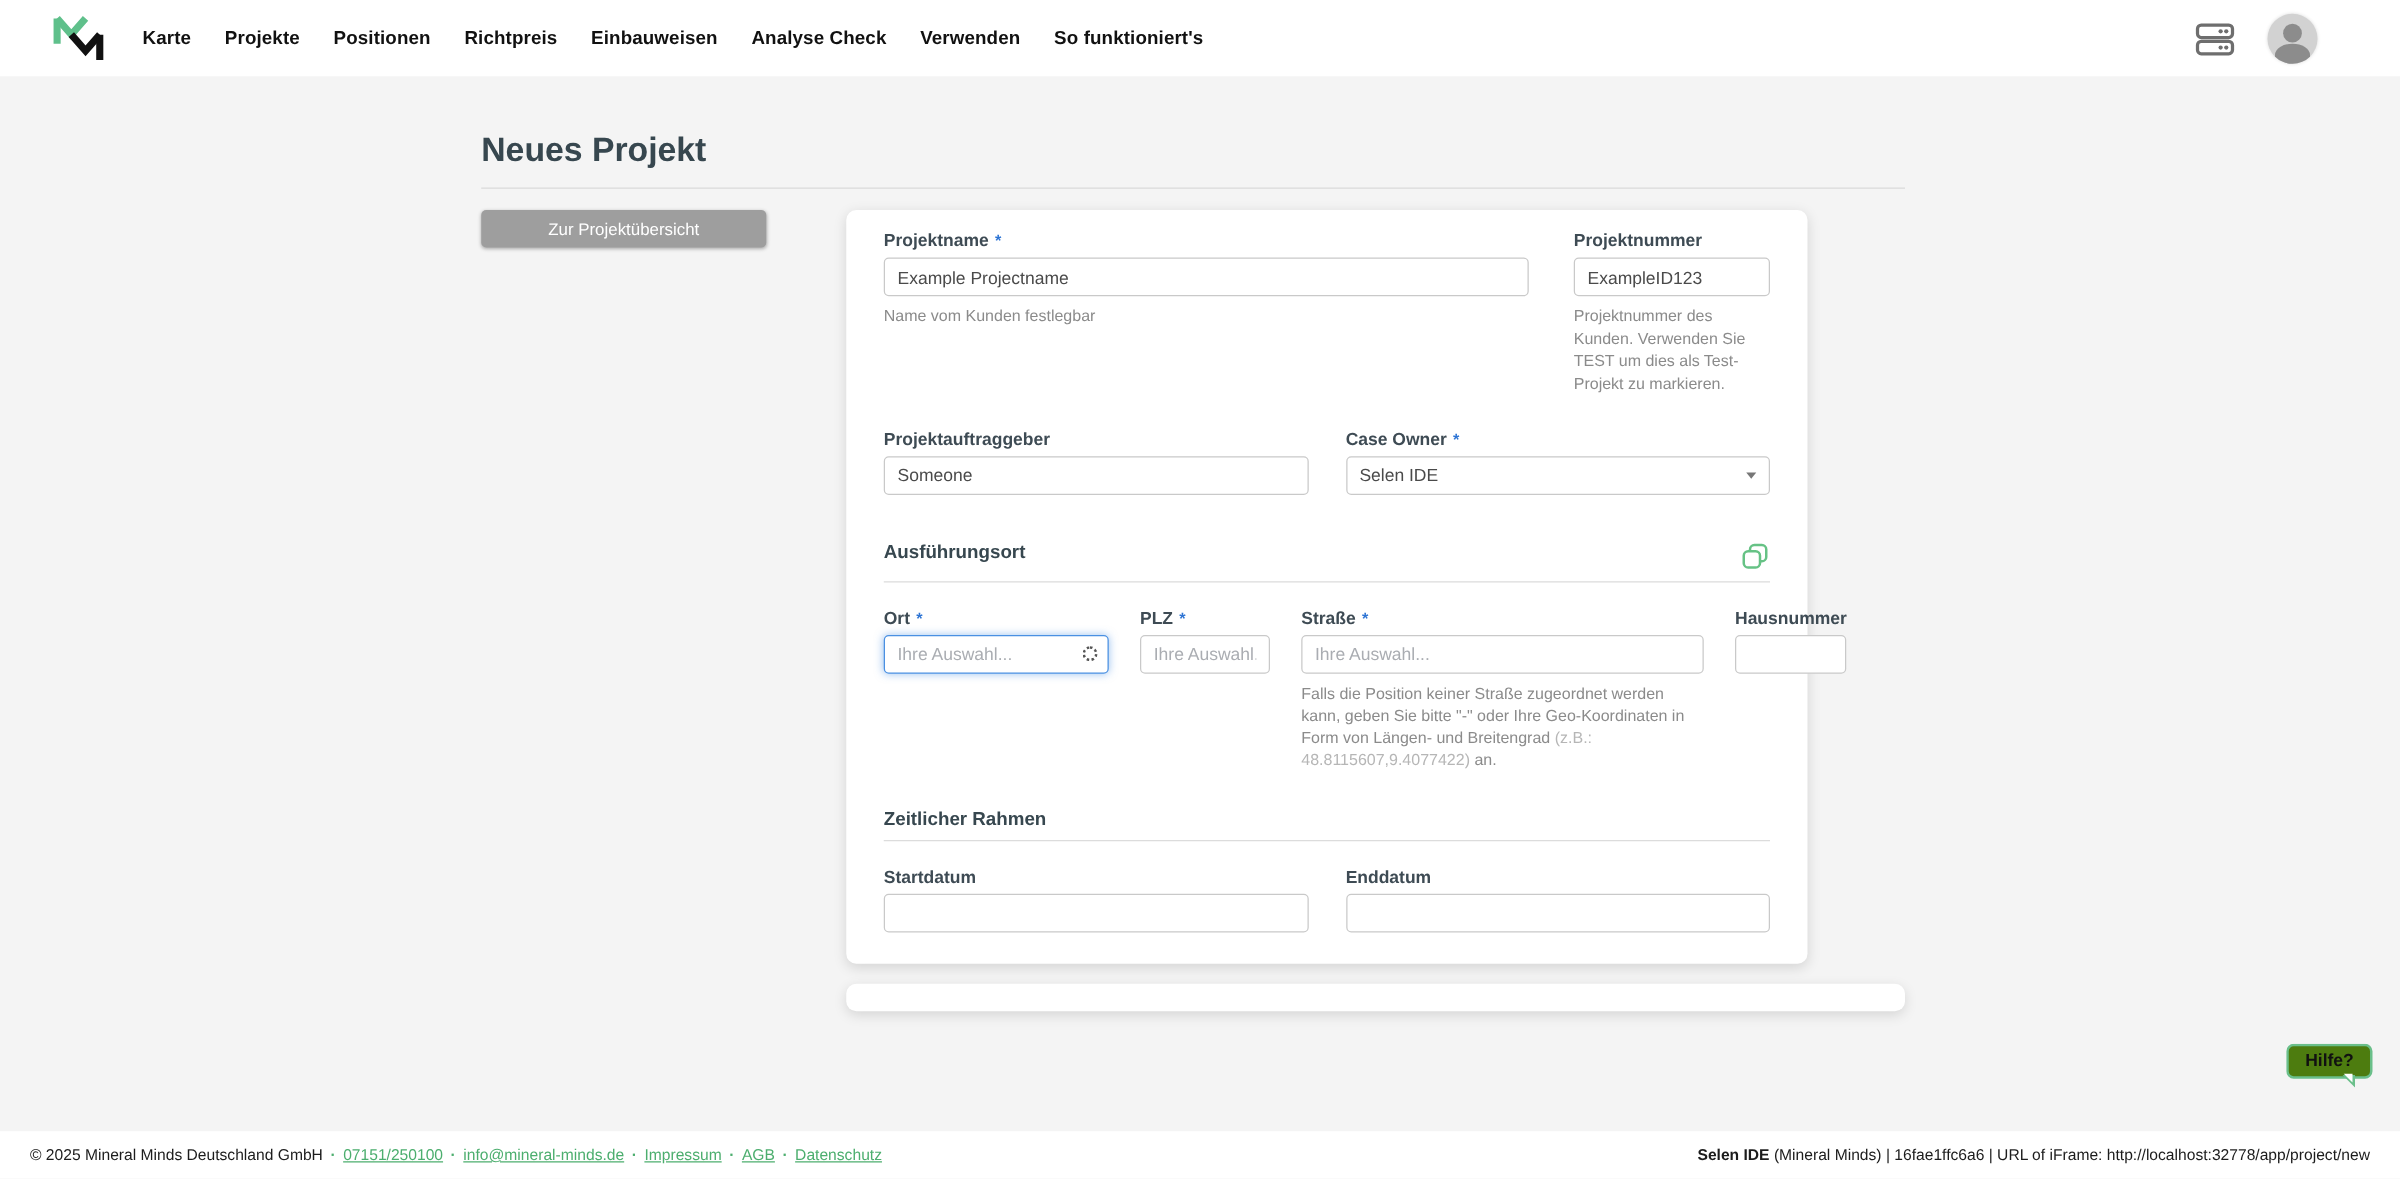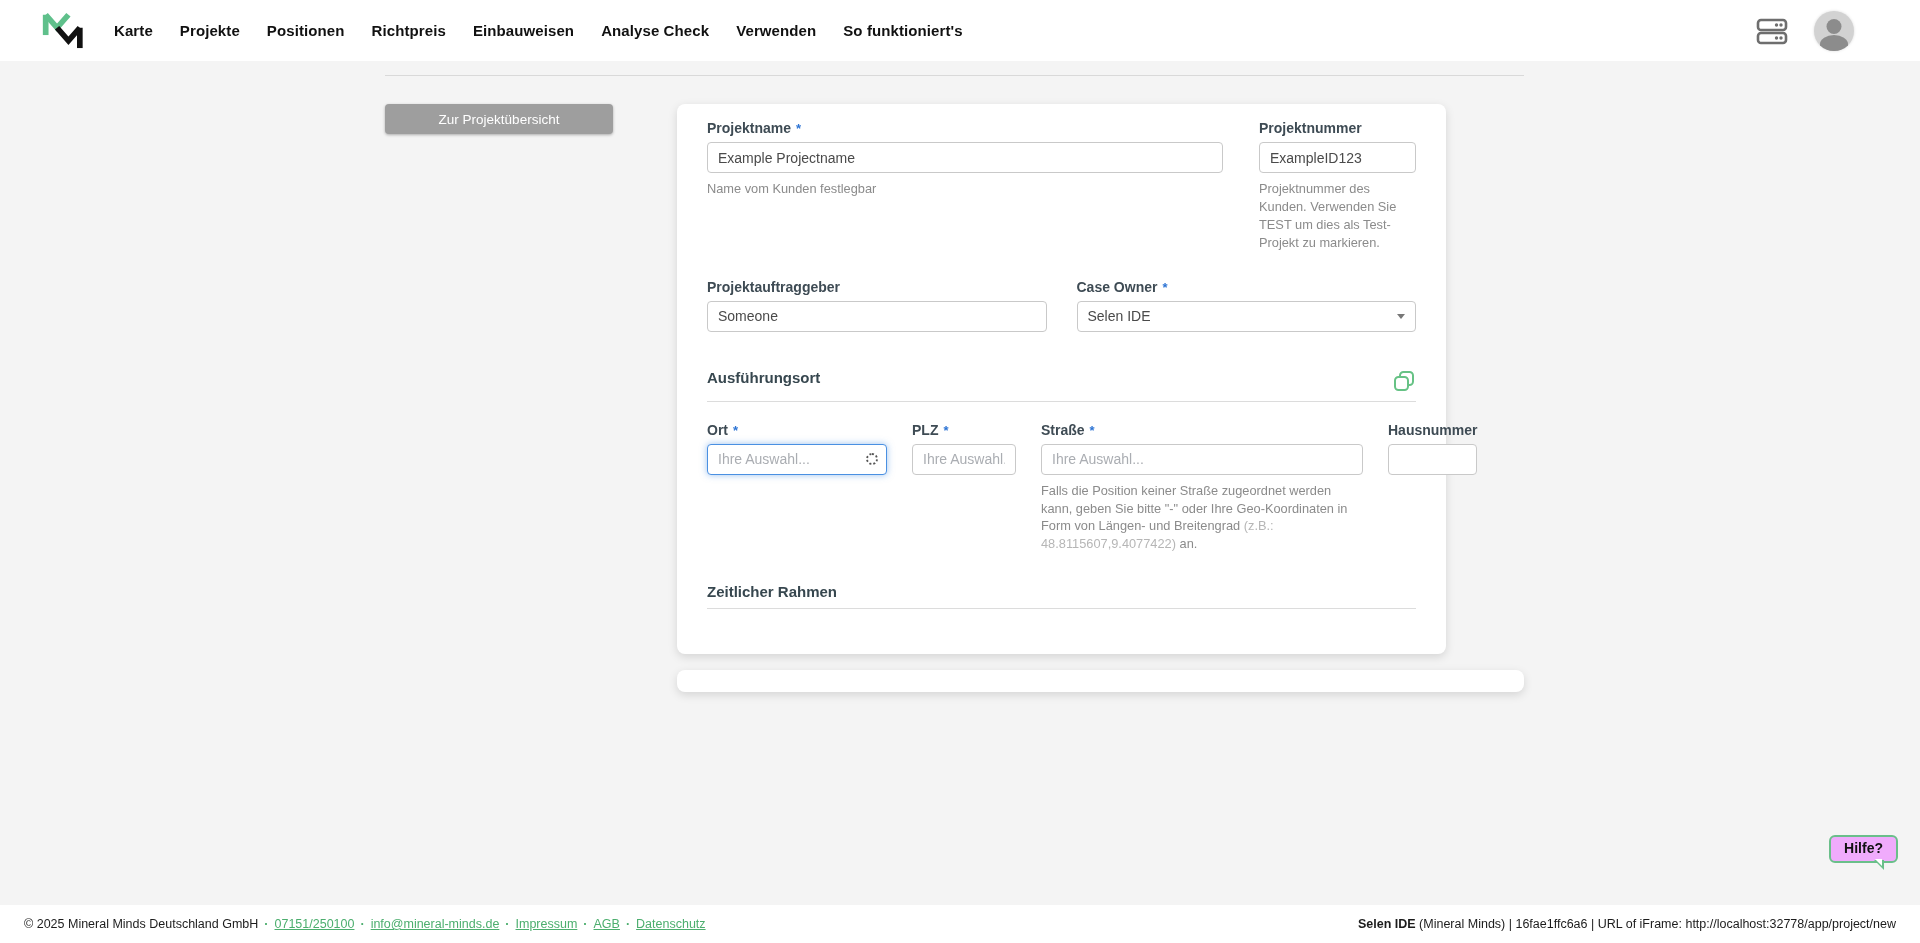--- a/index.html
+++ b/index.html
@@ -36,21 +36,21 @@
     width:15px; height:15px; border-radius:50%; background:#8c8c8c; }
   .avatar .body { position:absolute; left:50%; top:62%; transform:translateX(-50%);
     width:28px; height:18px; border-radius:50% 50% 0 0; background:#8c8c8c; }
 
   
   .main { flex:1 1 auto; background:#f4f4f4; overflow:hidden; position:relative; }
   .content { margin-left:385px; width:1139px; }
   .page-title { font-size:27px; font-weight:700; color:#37474f; margin:0; padding-top:44px; }
   .title-divider { border:none; border-top:1px solid #d9d9d9; margin:14px 0 0 0; }
 
-  .body-row { display:flex; align-items:flex-start; margin-top:28px; }
+  .body-row { display:flex; align-items:flex-start; margin-top:17px; }
   .back-button {
     width:228px; height:30px; flex:0 0 228px;
     background:#9e9e9e; color:#ffffff; border:none; border-radius:4px;
     font-size:13.5px; font-family:inherit; cursor:pointer;
     box-shadow:0 1px 3px rgba(0,0,0,.3);
   }
   .card {
     margin-left:64px; width:769px;
     background:#ffffff; border-radius:8px;
     box-shadow:0 3px 10px rgba(0,0,0,.13);
@@ -109,21 +109,21 @@
   }
 
   .section-header { display:flex; }
   .section-title { font-size:15px; font-weight:700; color:#37474f; }
   .copy-icon { margin-left:auto; width:24px; height:24px; cursor:pointer; }
   .section-divider { border:none; border-top:1px solid #dcdcdc; margin:8px 0 20px 0; }
 
   
   .help-bubble {
     position:fixed; right:22px; bottom:80px;
-    background:#f0abfc; border:2px solid #6abf8a; border-radius:6px;
+    background:#4d7c0f; border:2px solid #6abf8a; border-radius:6px;
     padding:3px 13px 5px 13px; font-size:14px; font-weight:700; color:#111;
     cursor:pointer; z-index:20;
   }
   .help-bubble::after {
     content:""; position:absolute; right:12px; bottom:-9px;
     width:0; height:0;
     border-left:10px solid transparent;
     border-top:10px solid #6abf8a;
   }
   .help-bubble::before {
@@ -176,20 +176,21 @@
     </svg>
     <div class="avatar">
       <div class="head"></div>
       <div class="body"></div>
     </div>
   </div>
 </div>
 
 <div class="main">
   <div class="content">
+    <h1 class="page-title">Neues Projekt</h1>
     <hr class="title-divider">
 
     <div class="body-row">
       <button class="back-button">Zur Projektübersicht</button>
 
       <div class="card">
 
         <div class="grid-a mb-row1">
           <div>
             <div class="field-label">
@@ -269,20 +270,34 @@
             </div>
             <input class="text-input" type="text" style="">
           </div>
         </div>
 
         <div class="section-header">
           <span class="section-title">Zeitlicher Rahmen</span>
         </div>
         <hr class="section-divider">
 
+        <div class="grid-b">
+          <div>
+            <div class="field-label">
+              <span>Startdatum</span>
+            </div>
+            <input class="text-input" type="text" style="">
+          </div>
+          <div>
+            <div class="field-label">
+              <span>Enddatum</span>
+            </div>
+            <input class="text-input" type="text" style="">
+          </div>
+        </div>
 
       </div>
     </div>
 
     <div class="card-sliver"></div>
   </div>
 
   <div class="help-bubble">Hilfe?</div>
 </div>
 

